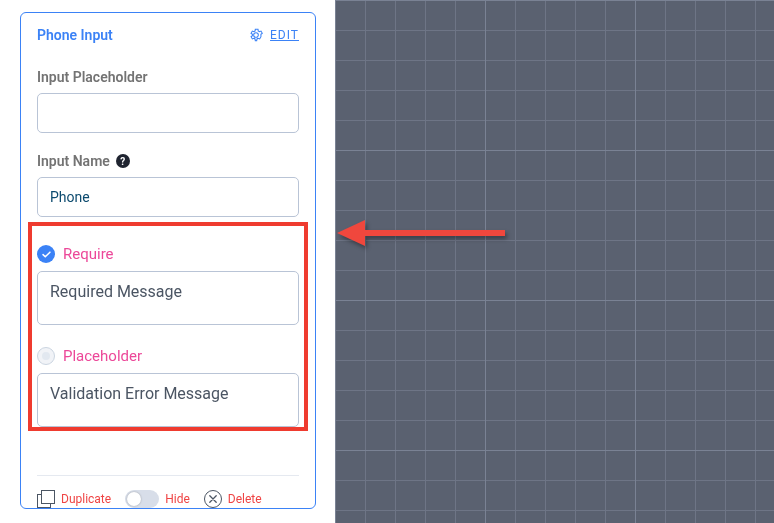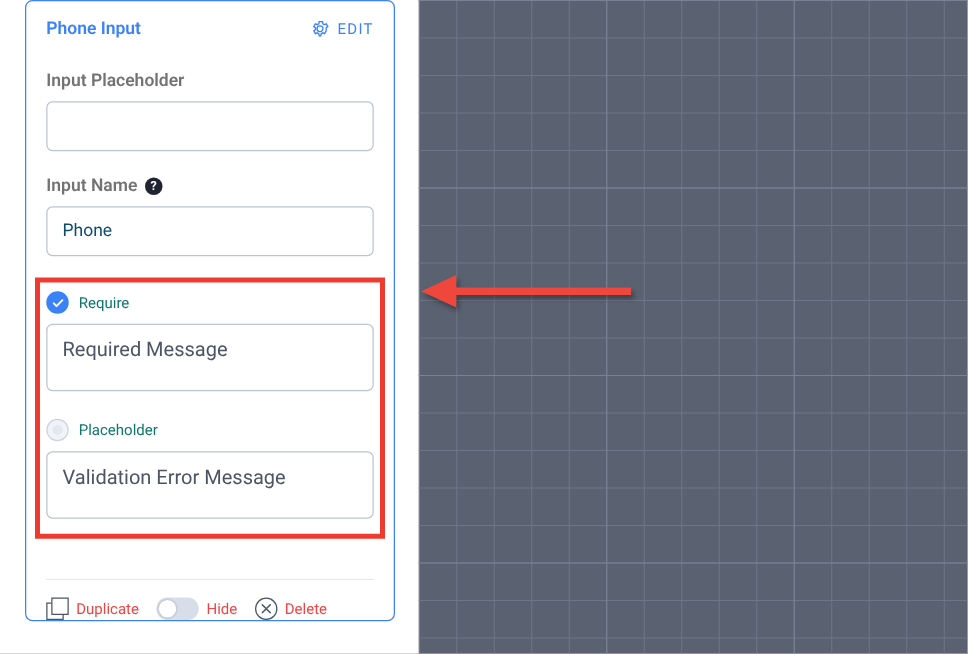--- a/index.html
+++ b/index.html
@@ -1,34 +1,34 @@
 <!DOCTYPE html>
 <html><head>
 <meta charset="utf-8">
 <style>
   * { box-sizing: border-box; margin: 0; padding: 0; font-family: -apple-system, BlinkMacSystemFont, "Segoe UI", Roboto, Arial, sans-serif; }
   body { width: 774px; height: 523px; background: #fff; position: relative; overflow: hidden; }
 
   .panel {
     position: absolute;
-    left: 20px; top: 0;
+    left: 20px; top: 12px;
     width: 296px; height: 497px;
     background: #fff;
     border: 1px solid #3b82f6;
     border-radius: 6px;
     display: flex;
     flex-direction: column;
   }
   .panel-header {
     display: flex; align-items: center; justify-content: space-between;
     padding: 14px 16px 14px 16px;
   }
   .panel-title { color: #3b82f6; font-weight: 600; font-size: 14px; }
   .edit-group { display: flex; align-items: center; gap: 6px; color: #3b82f6; cursor: pointer; }
-  .edit-text { font-size: 12px; letter-spacing: 1px; }
+  .edit-text { font-size: 12px; letter-spacing: 1px; text-decoration: underline; }
   .gear { width: 16px; height: 16px; }
 
   .section { padding: 0 16px 8px 16px; }
   .label-row { display: flex; align-items: center; gap: 6px; margin-top: 12px; margin-bottom: 8px; }
   .label { color: #737373; font-weight: 600; font-size: 14px; }
   .help-icon { width: 14px; height: 14px; border-radius: 50%; background: #1f2430; color: #fff; font-size: 10px; display:flex; align-items:center; justify-content:center; font-weight:700; }
 
   .text-input {
     width: 100%; height: 40px;
     border: 1px solid #b9c4d6; border-radius: 5px;
@@ -48,21 +48,21 @@
   .radio-on {
     width: 18px; height: 18px; border-radius: 50%; background: #3b82f6;
     display:flex; align-items:center; justify-content:center; flex-shrink:0;
   }
   .radio-on svg { width: 11px; height: 11px; }
   .radio-off {
     width: 18px; height: 18px; border-radius: 50%; background:#f1f3f7; border:1px solid #cbd5e1; flex-shrink:0;
     display:flex; align-items:center; justify-content:center;
   }
   .radio-off::after { content:""; width:8px; height:8px; border-radius:50%; background:#e2e8f0; }
-  .option-text { font-size: 12px; color:#0f766e; }
+  .option-text { font-size: 15px; color:#ec4899; }
 
   .msg-box {
     width: 100%; min-height: 54px;
     border: 1px solid #b9c4d6; border-radius: 5px;
     padding: 10px 12px; font-size: 16px; color:#4b5563;
     background:#fff;
   }
 
   .footer-sep { border: none; border-top: 1px solid #e5e9f0; margin: 0 16px; }
   .footer {

